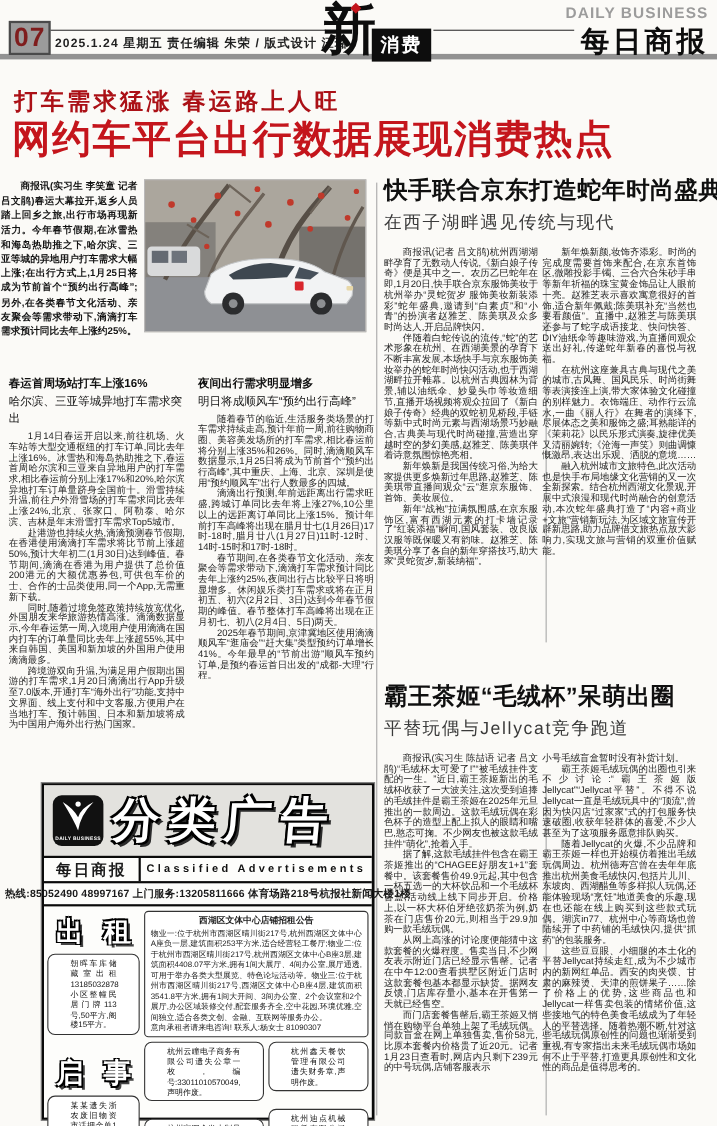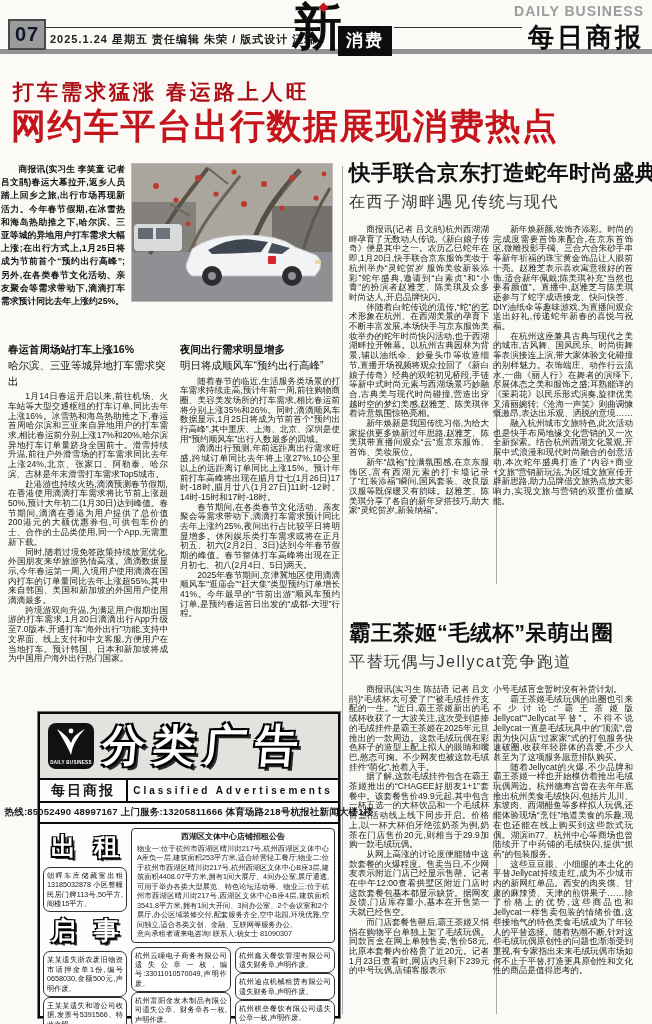--- a/index.html
+++ b/index.html
@@ -4,21 +4,21 @@
 <style>
   html,body{margin:0;padding:0;}
   body{background:#e8e8e8;font-family:"Liberation Sans","DejaVu Sans",sans-serif;}
   .page{position:relative;width:652px;height:1024px;background:#fbfaf7;margin:0 auto;overflow:hidden;color:#1b1b1b;}
 
   
   .hdr{position:absolute;left:0;top:0;width:652px;height:62px;}
   .hdr-band{position:absolute;left:0;top:49px;width:652px;height:5px;background:#929292;}
   .hdr-rule-l{position:absolute;left:44px;top:27px;width:252px;height:1px;background:#333;}
   .hdr-rule-r{position:absolute;left:394px;top:27px;width:128px;height:1px;background:#333;}
-  .pageno{position:absolute;left:8px;top:19px;width:34px;height:27px;background:#9b9b9b;border:2px solid #4a4a4a;color:#0f172a;font-weight:bold;font-size:20px;display:flex;align-items:center;justify-content:center;letter-spacing:1px;}
+  .pageno{position:absolute;left:8px;top:19px;width:34px;height:27px;background:#9b9b9b;border:2px solid #4a4a4a;color:#7f1d1d;font-weight:bold;font-size:24px;display:flex;align-items:center;justify-content:center;letter-spacing:1px;}
   .dateline{position:absolute;left:50px;top:32px;font-size:11px;font-weight:bold;color:#222;letter-spacing:1px;}
   .seclogo{position:absolute;left:292px;top:2px;width:110px;height:60px;z-index:3;}
   .xin{position:absolute;left:0;top:-2px;font-family:"Liberation Serif","DejaVu Serif",serif;font-weight:900;font-size:50px;line-height:54px;color:#0d0d0d;}
   .xin-accent{position:absolute;left:28px;top:2px;width:7px;height:7px;background:#c4151c;transform:rotate(45deg);}
   .xiaofei{position:absolute;left:46px;top:24px;background:#0d0d0d;color:#fff;font-weight:bold;font-size:17px;padding:3px 8px 4px;letter-spacing:2px;}
   .paper-en{position:absolute;right:8px;top:3px;font-size:14px;font-weight:bold;color:#9c9c9c;letter-spacing:1px;text-align:right;}
   .paper-cn{position:absolute;right:8px;top:20px;font-family:"Liberation Serif","DejaVu Serif",serif;font-size:26px;font-weight:900;color:#0d0d0d;letter-spacing:3px;text-align:right;}
 
   
   .kicker{position:absolute;left:13px;top:78px;font-size:21px;font-weight:600;color:#ab1016;letter-spacing:3px;}
@@ -54,21 +54,21 @@
   .cls-title{font-size:43px;font-weight:900;color:#fff;letter-spacing:8px;transform:skewX(-5deg);text-shadow:-2px -2px 0 #000,2px -2px 0 #000,-2px 2px 0 #000,2px 2px 0 #000,4px 4px 0 #2a2a2a;white-space:nowrap;}
   .cls-brandrow{height:21px;display:flex;align-items:center;border-bottom:2px solid #0a0a0a;}
   .cls-brand{width:86px;text-align:center;font-family:"Liberation Serif","DejaVu Serif",serif;font-weight:900;font-size:14px;letter-spacing:2px;border-right:2px solid #0a0a0a;height:100%;display:flex;align-items:center;justify-content:center;}
   .cls-sub{flex:1;text-align:center;font-size:10px;font-weight:bold;letter-spacing:3px;color:#111;}
   .cls-hotrow{height:19px;display:flex;align-items:center;justify-content:center;border-bottom:2px solid #0a0a0a;font-size:9.5px;font-weight:bold;white-space:nowrap;letter-spacing:0.2px;}
   .cls-body{display:flex;padding:4px 3px;gap:4px;}
   .cls-c1{width:84px;flex:none;}
   .cls-right{flex:1;}
   .outline-pair{display:flex;justify-content:space-between;padding:2px 8px 4px;}
   .outline-char{font-size:25px;font-weight:900;color:#fff;text-shadow:-1.5px -1.5px 0 #000,1.5px -1.5px 0 #000,-1.5px 1.5px 0 #000,1.5px 1.5px 0 #000,3px 3px 0 #444;}
-  .bubble{border:1px solid #333;border-radius:7px;padding:3px 3px;margin-bottom:0;font-size:7.2px;line-height:1.3;text-align:justify;color:#111;background:#fff;}
+  .bubble{border:1px solid #333;border-radius:7px;padding:3px 20px;margin-bottom:16px;font-size:7.2px;line-height:1.3;text-align:justify;color:#111;background:#fff;}
   .lease{border:1px solid #333;border-radius:4px;padding:3px 5px;font-size:7.2px;line-height:1.32;text-align:justify;background:#fff;margin-bottom:4px;}
   .lease-title{text-align:center;font-weight:bold;font-size:8px;margin-bottom:1px;}
   .cls-two{display:flex;gap:4px;}
   .cls-two > div{flex:1;}
 </style>
 </head>
 <body>
 
 <div class="page">
 

